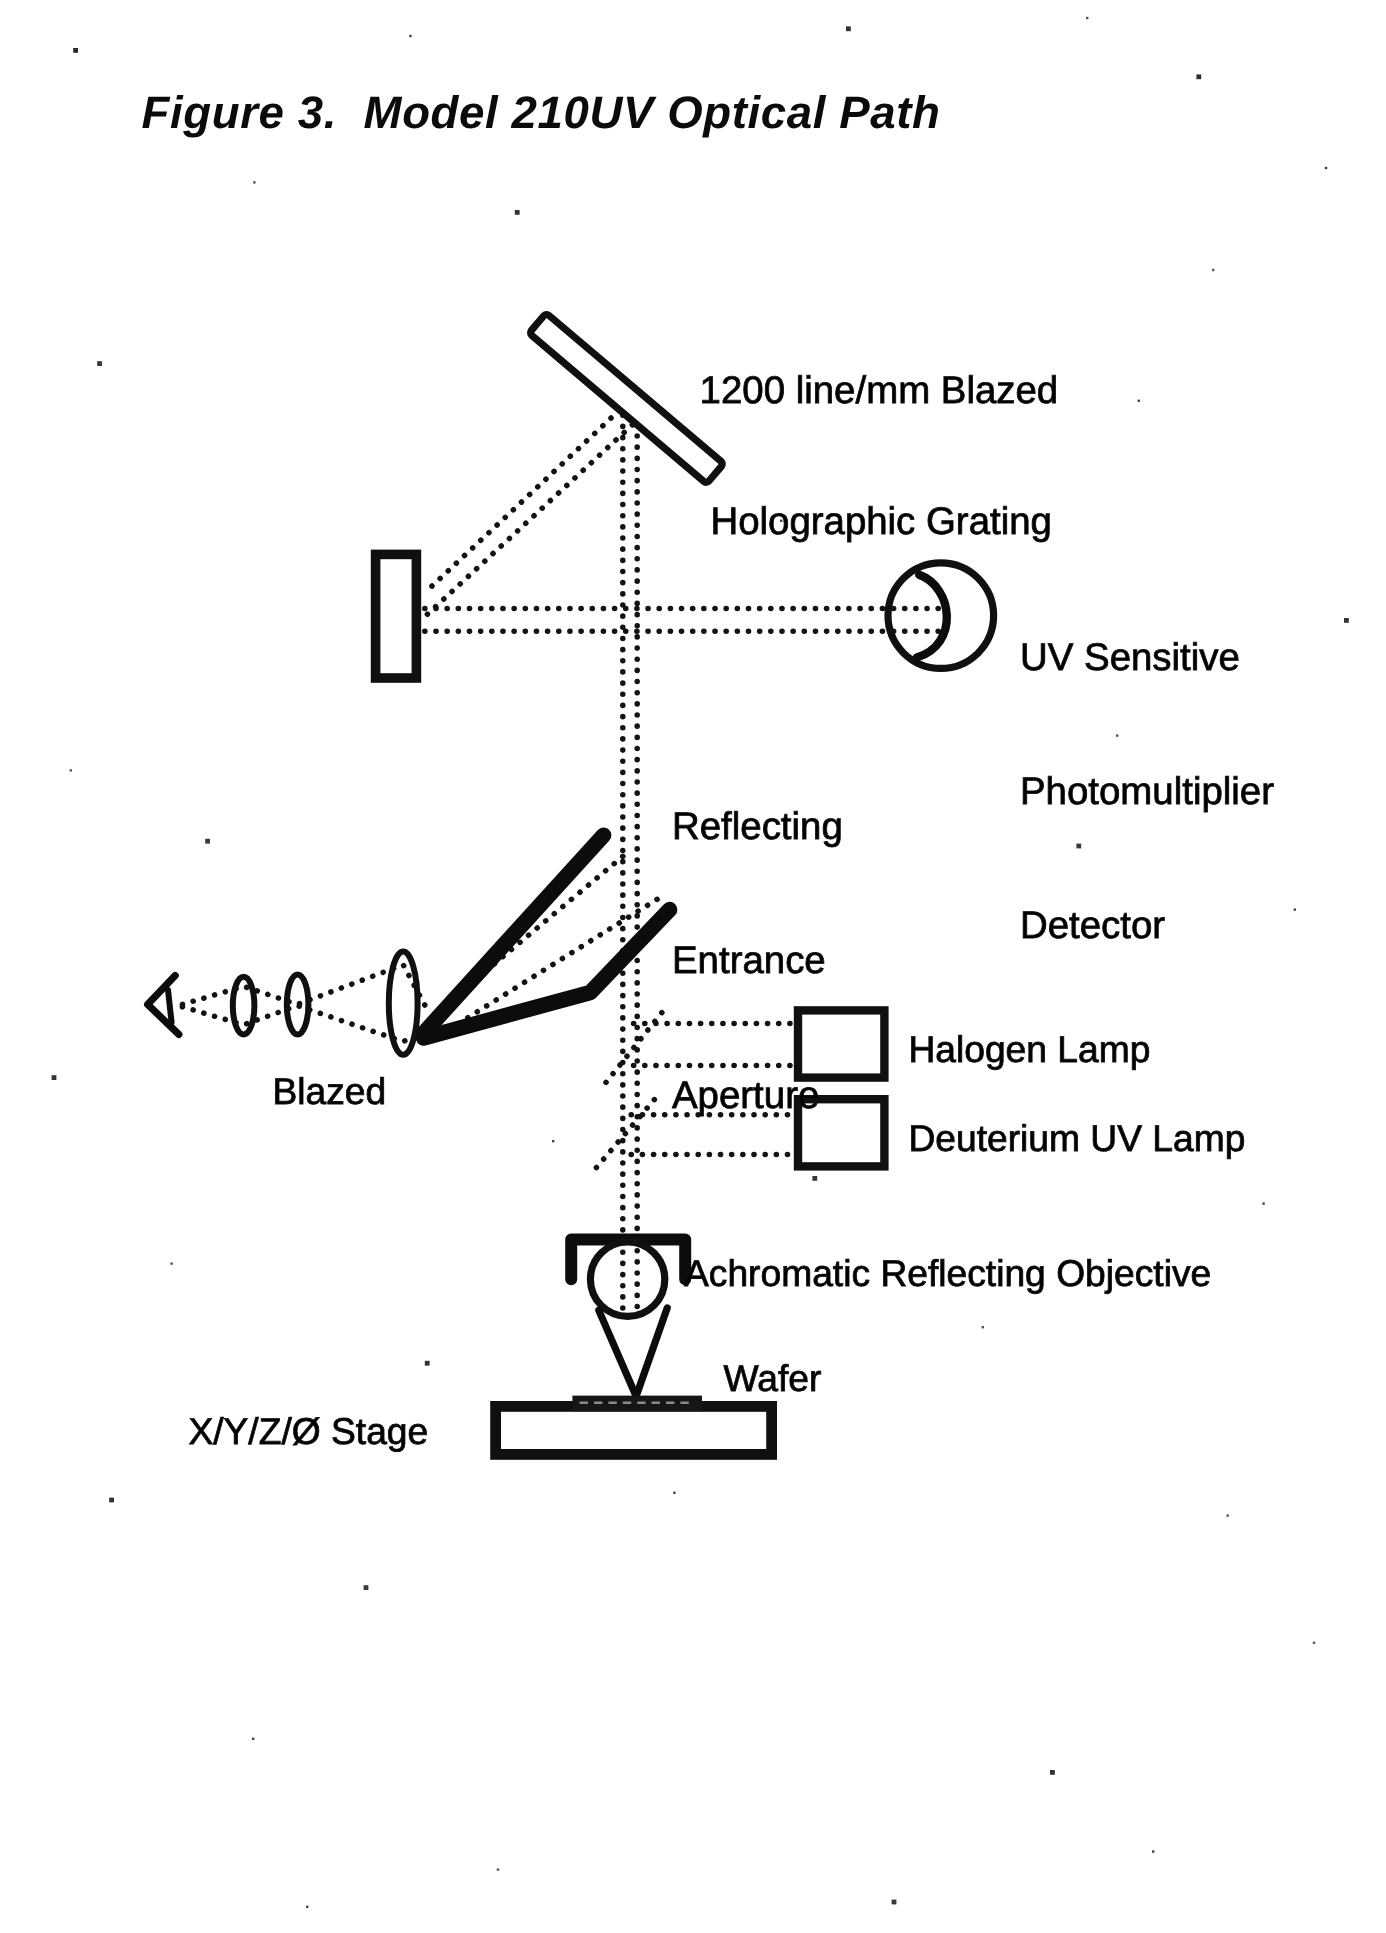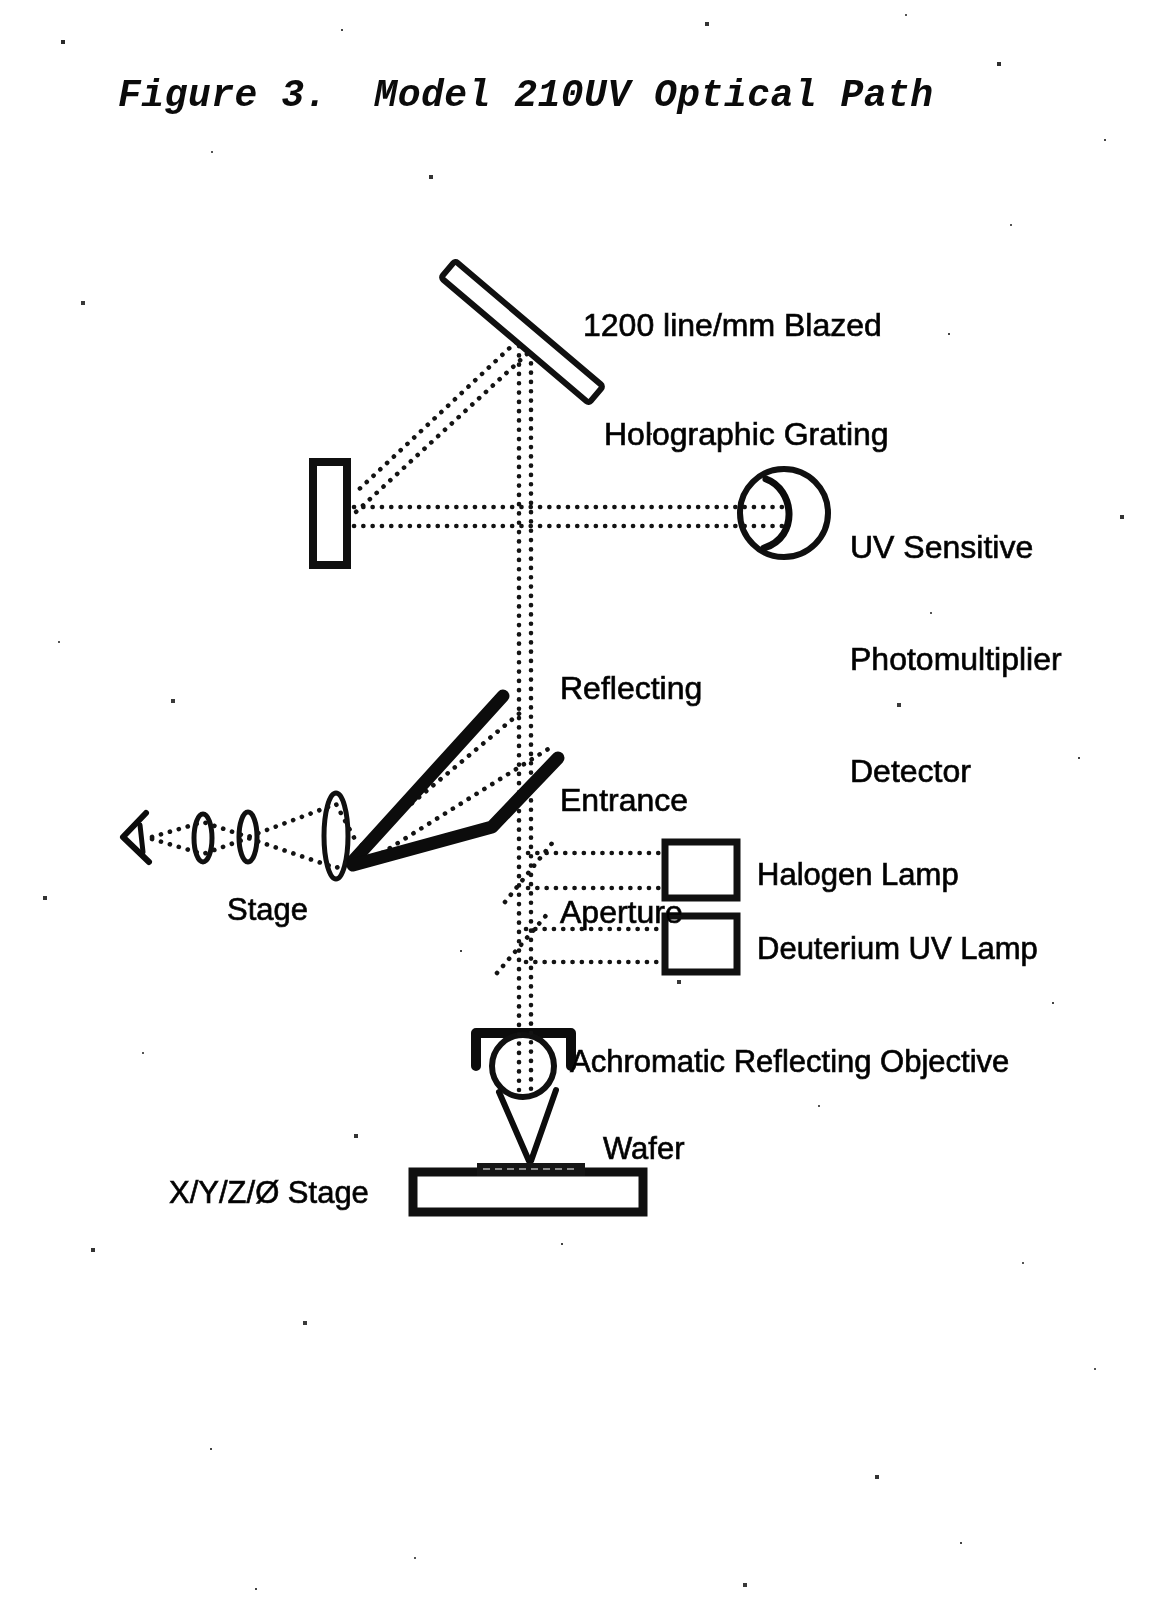--- a/index.html
+++ b/index.html
@@ -7,21 +7,21 @@
     position:relative;
     width:1155px;height:1611px;
     background:#ffffff;
     overflow:hidden;
     font-family:"Liberation Sans", sans-serif;
     color:#0e0e0e;
   }
   .abs{position:absolute;}
   .title{
     left:118px;top:74px;
-    font-family:Liberation Mono, monospace;
+    font-family:Liberation Sans, sans-serif;
     font-style:italic;font-weight:bold;
     font-size:38px;letter-spacing:0.5px;
     white-space:pre;
     color:#0b0b0b;
   }
   .lbl{
     font-size:31px;line-height:1;white-space:pre;
     color:#000000;
     -webkit-text-stroke:0.7px #101010;
   }
@@ -111,46 +111,46 @@
     <path d="M499,1092 L529,1161" class="arm" stroke-width="6"></path>
     <path d="M556,1090 L531,1161" class="arm" stroke-width="6"></path>
 
     <rect x="413" y="1172" width="230" height="40" class="comp" stroke-width="9"></rect>
     <rect x="477" y="1163" width="108" height="13" fill="#161616"></rect>
     <line x1="483" y1="1169" x2="578" y2="1169" stroke="#8a8a8a" stroke-width="2" stroke-dasharray="7 5"></line>
   </svg>
 
   <div class="abs lbl lbl-2line" style="left:583px;top:239px;">
     <div class="ln">1200 line/mm Blazed</div>
-    <div class="ln" style="margin-left:21px;">Holographic Grating</div>
+    <div class="ln" style="margin-left:9px;">Holographic Grating</div>
   </div>
 
   <div class="abs lbl lbl-3line" style="left:560px;top:600px;">
     <div class="ln">Reflecting</div>
     <div class="ln">Entrance</div>
     <div class="ln">Aperture</div>
   </div>
 
   <div class="abs lbl lbl-3line" style="left:850px;top:459px;">
     <div class="ln">UV Sensitive</div>
     <div class="ln">Photomultiplier</div>
     <div class="ln">Detector</div>
   </div>
 
-  <div class="abs lbl" style="left:227px;top:894px;">Stage</div>
+  <div class="abs lbl" style="left:227px;top:894px;">Blazed</div>
 
   <div class="abs lbl" style="left:757px;top:859px;">Halogen Lamp</div>
 
   <div class="abs lbl" style="left:570px;top:1046px;">Achromatic Reflecting Objective</div>
 
   <div class="abs lbl" style="left:757px;top:933px;">Deuterium UV Lamp</div>
 
   <div class="abs lbl" style="left:603px;top:1133px;text-align:right;">Wafer</div>
 
-  <div class="abs lbl" style="left:169px;top:1177px;">X/Y/Z/Ø Stage</div>
+  <div class="abs lbl" style="left:157px;top:1177px;">X/Y/Z/Ø Stage</div>
 
   <div class="abs caption">
     
     
     
   </div>
 
   <div class="abs speckles"></div>
 </div>
 

